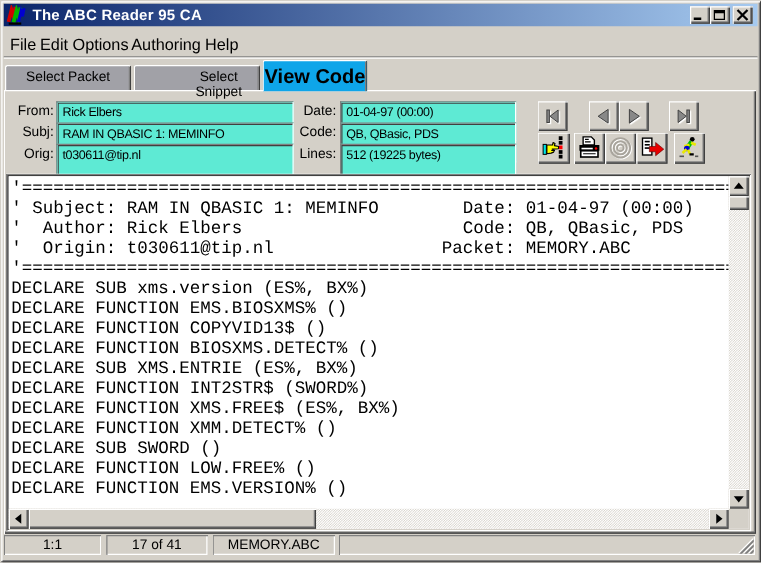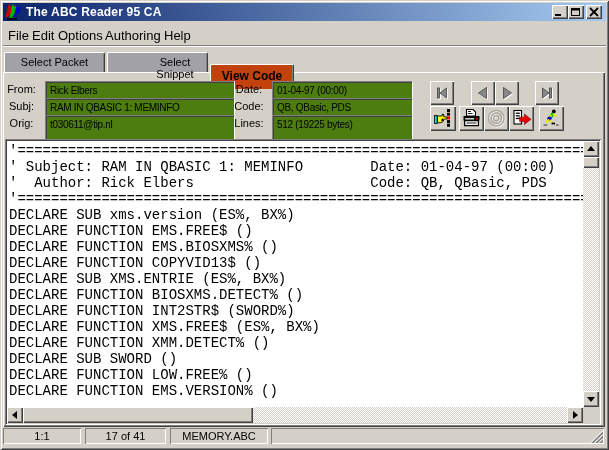--- a/index.html
+++ b/index.html
@@ -50,45 +50,45 @@
     text-align:center;
     border-top:1px solid #FFFFFF; border-left:1px solid #FFFFFF;
     border-right:1px solid #404040;
     border-top-left-radius:2px; border-top-right-radius:2px;
     box-shadow: inset -1px 0 0 #808080;
     z-index:3;
   }
   .tab-1 { left:4px;   top:52px; width:101px; height:20px; padding-top:3px; }
   .tab-2 { left:107px; top:52px; width:101px; height:20px; padding-top:3px;padding-left:35px; }
   .tab-active {
-    left:210px; top:64px; width:84px; height:25px; padding-top:4px;
-    background:#c2410c; font-weight:bold; font-size:12px; z-index:4;
+    left:210px; top:48px; width:84px; height:25px; padding-top:4px;
+    background:#0ea5e9; font-weight:bold; font-size:16px; z-index:4;
     box-shadow: inset -1px 0 0 #808080;
   }
 
   
   .tab-panel {
     position:absolute; left:3px; top:72px; width:602px; height:355px;
     background:#D4D0C8;
     box-shadow: inset 1px 1px 0 #FFFFFF, inset -1px -1px 0 #404040, inset -2px -2px 0 #808080;
     z-index:2;
   }
 
   
   .field-label {
-    position:absolute; font-size:11px; color:#000; text-align:center; white-space:nowrap;
+    position:absolute; font-size:11px; color:#000; text-align:right; white-space:nowrap;
     z-index:5;
   }
   .lbl-left  { left:0px;  width:43px; }
   .lbl-right { left:229px; width:40px; }
   .row-1 { top:83px; }
   .row-2 { top:100px; }
   .row-3 { top:117px; }
   .field {
-    position:absolute; height:32px; background:#4d7c0f; z-index:5;
+    position:absolute; height:32px; background:#5eead4; z-index:5;
     border-top:1px solid #808080; border-left:1px solid #808080;
     border-bottom:1px solid #FFFFFF; border-right:1px solid #FFFFFF;
     box-shadow: inset 1px 1px 0 #404040;
     font-size:10px; color:#000; white-space:nowrap; overflow:hidden;
     padding:3px 0 0 4px; letter-spacing:-0.3px;
   }
   .fld-left  { left:45px;  width:190px; }
   .fld-right { left:272px; width:141px; }
   .frow-1 { top:81px; }
   .frow-2 { top:98px; }
@@ -312,27 +312,27 @@
       <rect x="2.6" y="16.4" width="3.6" height="1.3" fill="#555"></rect>
       <rect x="15" y="16.4" width="2.6" height="1.3" fill="#555"></rect>
     </svg>
   </div>
 
   <div class="codebox">
     <div class="code-viewport">
       <div class="code-line">'==============================================================================</div>
       <div class="code-line">' Subject: RAM IN QBASIC 1: MEMINFO        Date: 01-04-97 (00:00)</div>
       <div class="code-line">'  Author: Rick Elbers                     Code: QB, QBasic, PDS</div>
+      <div class="code-line">'  Origin: t030611@tip.nl                Packet: MEMORY.ABC</div>
       <div class="code-line">'==============================================================================</div>
       <div class="code-line">DECLARE SUB xms.version (ES%, BX%)</div>
-      <div class="code-line">DECLARE FUNCTION EMS.FREE$ ()</div>
       <div class="code-line">DECLARE FUNCTION EMS.BIOSXMS% ()</div>
       <div class="code-line">DECLARE FUNCTION COPYVID13$ ()</div>
+      <div class="code-line">DECLARE FUNCTION BIOSXMS.DETECT% ()</div>
       <div class="code-line">DECLARE SUB XMS.ENTRIE (ES%, BX%)</div>
-      <div class="code-line">DECLARE FUNCTION BIOSXMS.DETECT% ()</div>
       <div class="code-line">DECLARE FUNCTION INT2STR$ (SWORD%)</div>
       <div class="code-line">DECLARE FUNCTION XMS.FREE$ (ES%, BX%)</div>
       <div class="code-line">DECLARE FUNCTION XMM.DETECT% ()</div>
       <div class="code-line">DECLARE SUB SWORD ()</div>
       <div class="code-line">DECLARE FUNCTION LOW.FREE% ()</div>
       <div class="code-line">DECLARE FUNCTION EMS.VERSION% ()</div>
     </div>
 
     <div class="vscroll dither">
       <div class="sbtn vs-up">

